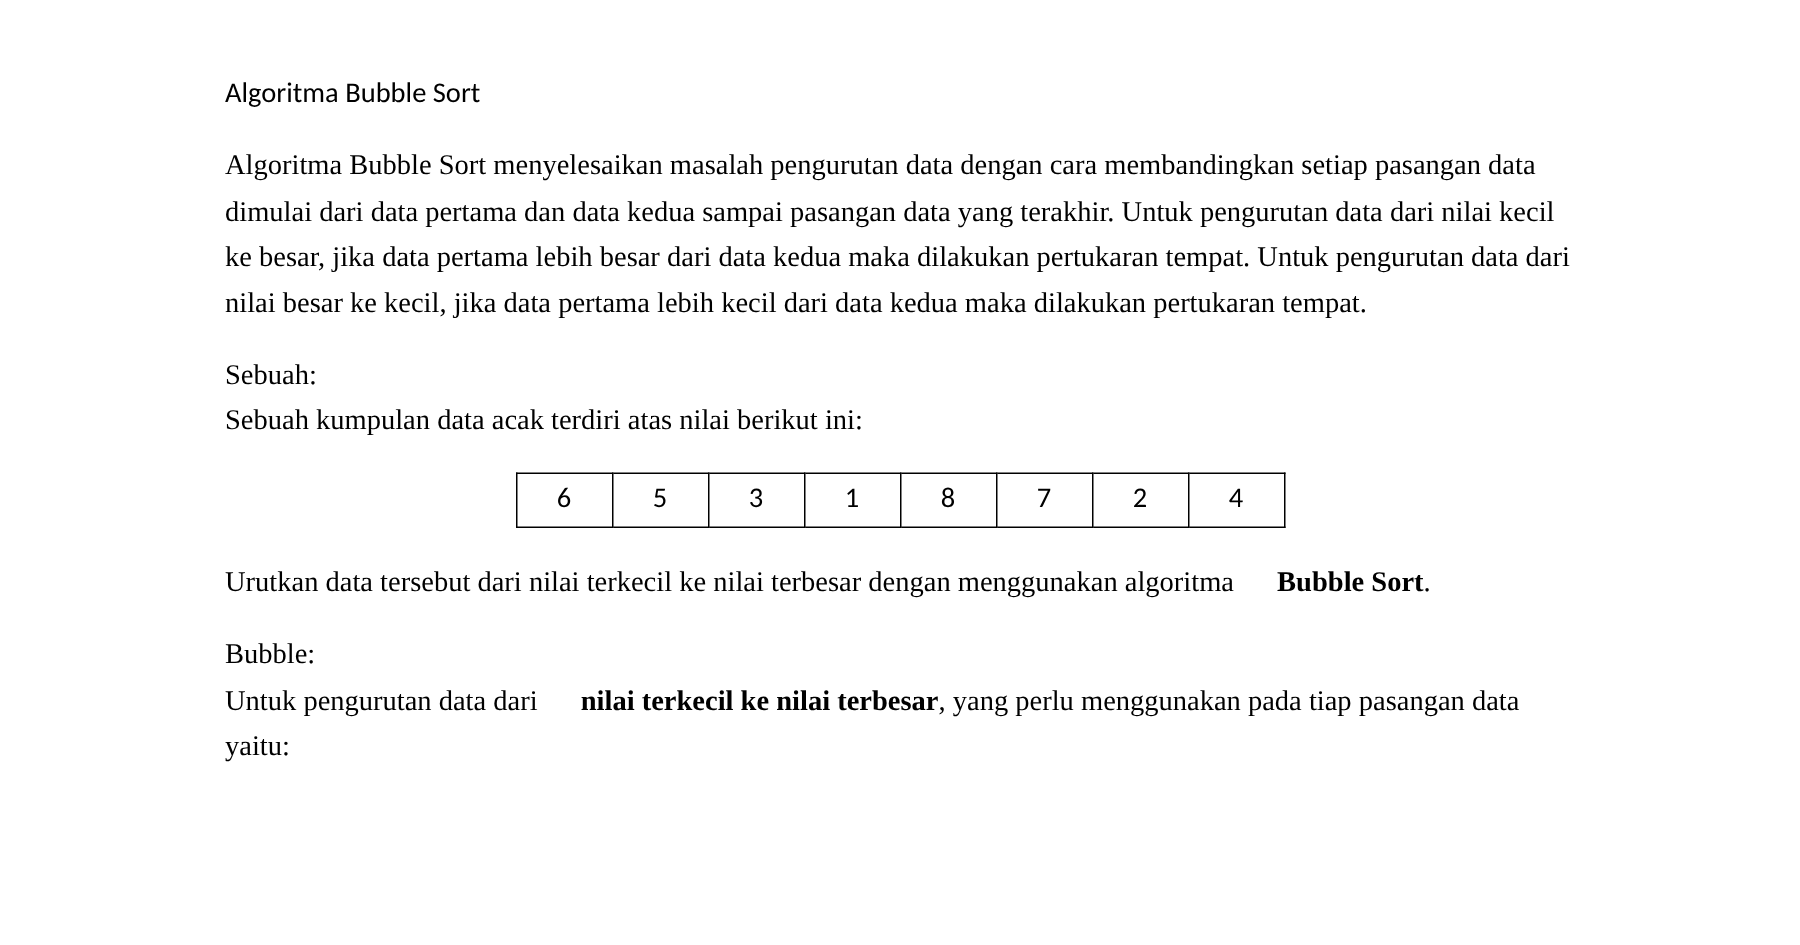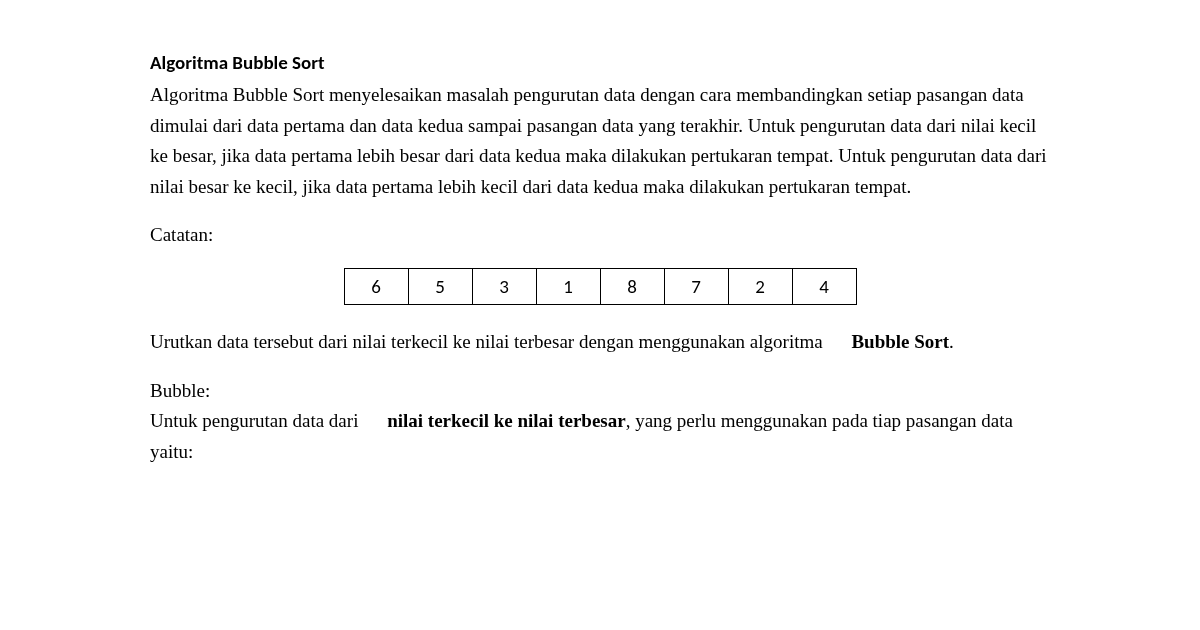--- a/index.html
+++ b/index.html
@@ -11,22 +11,22 @@
       width: 1200px;
       height: 630px;
       background: #ffffff;
       font-family: Calibri, 'Segoe UI', Arial, sans-serif;
       font-size: 19px;
       color: #000000;
       padding: 48px 150px 0 150px;
       line-height: 1.6;
     }
     .heading {
-      font-weight: bold;
-      margin-bottom: 2px;
+      font-weight: normal;
+      margin-bottom: 18px;
     }
     .paragraph {
       margin-bottom: 18px;
       font-family: Liberation Serif, serif;
     }
     .table-wrapper {
       display: flex;
       justify-content: center;
       margin: 12px 0 22px 0;
     }
@@ -47,21 +47,22 @@
     }
   </style>
 </head>
 <body>
 
 <div class="heading">Algoritma Bubble Sort</div>
 
 <div class="paragraph">Algoritma Bubble Sort menyelesaikan masalah pengurutan data dengan cara membandingkan setiap pasangan data dimulai dari data pertama dan data kedua sampai pasangan data yang terakhir. Untuk pengurutan data dari nilai kecil ke besar, jika data pertama lebih besar dari data kedua maka dilakukan pertukaran tempat. Untuk pengurutan data dari nilai besar ke kecil, jika data pertama lebih kecil dari data kedua maka dilakukan pertukaran tempat.</div>
 
 <div class="paragraph">
-  <span>Catatan:</span><br>
+  <span>Sebuah:</span><br>
+  <span>Sebuah kumpulan data acak terdiri atas nilai berikut ini:</span>
 </div>
 
 <div class="table-wrapper">
   <table>
     <tbody>
         <tr>
       <td>6</td>
       <td>5</td>
       <td>3</td>
       <td>1</td>

